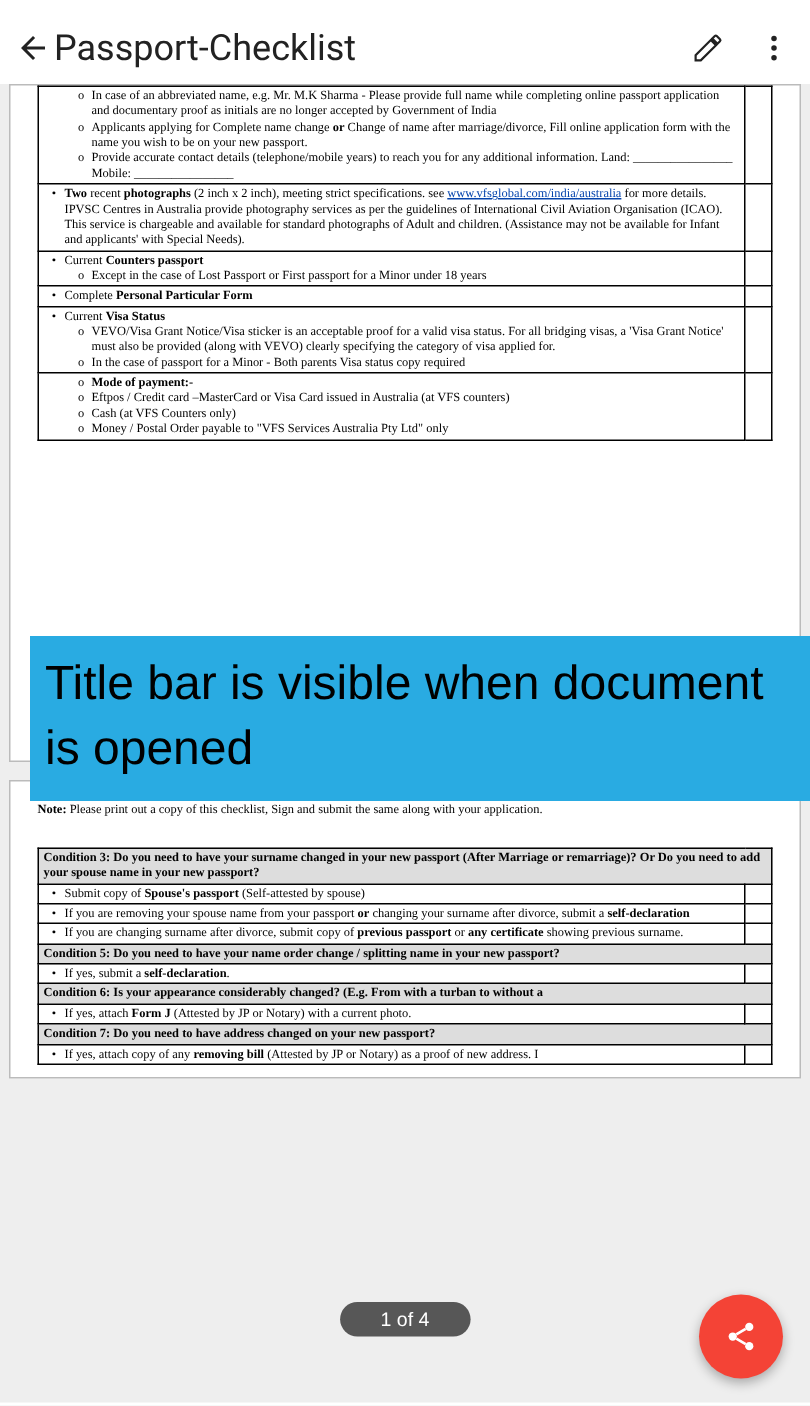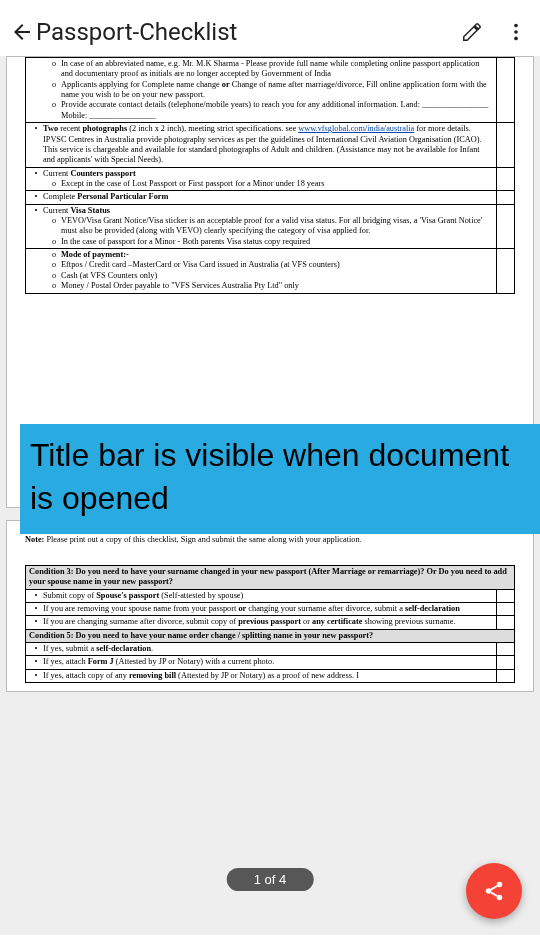--- a/index.html
+++ b/index.html
@@ -323,30 +323,36 @@
       <tr>
             <td>
               <div class="bullet-row">
                 <span class="b">•</span>
                 <span class="t"><span>If yes, submit a </span><b>self-declaration</b><span>.</span></span>
               </div>
             </td>
             <td class="tick-col"></td>
           </tr>
 
+      <tr class="cond">
+            <td colspan="2">Condition 6: Is your appearance considerably changed? (E.g. From with a turban to without a</td>
+          </tr>
       <tr>
             <td>
               <div class="bullet-row">
                 <span class="b">•</span>
                 <span class="t"><span>If yes, attach </span><b>Form J</b><span> (Attested by JP or Notary) with a current photo.</span></span>
               </div>
             </td>
             <td class="tick-col"></td>
           </tr>
 
+      <tr class="cond">
+            <td colspan="2">Condition 7: Do you need to have address changed on your new passport?</td>
+          </tr>
       <tr>
             <td>
               <div class="bullet-row">
                 <span class="b">•</span>
                 <span class="t"><span>If yes, attach copy of any </span><b>removing bill</b><span> (Attested by JP or Notary) as a proof of new address. I</span></span>
               </div>
             </td>
             <td class="tick-col"></td>
           </tr>
     </tbody>

